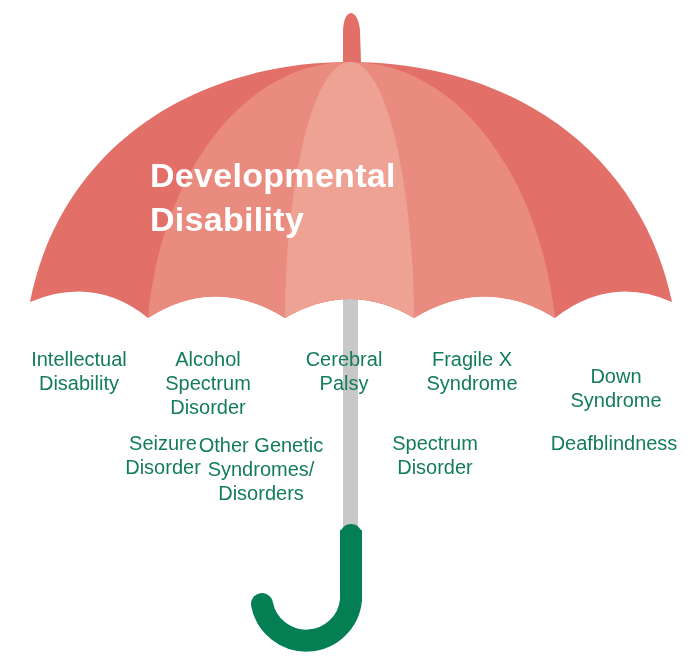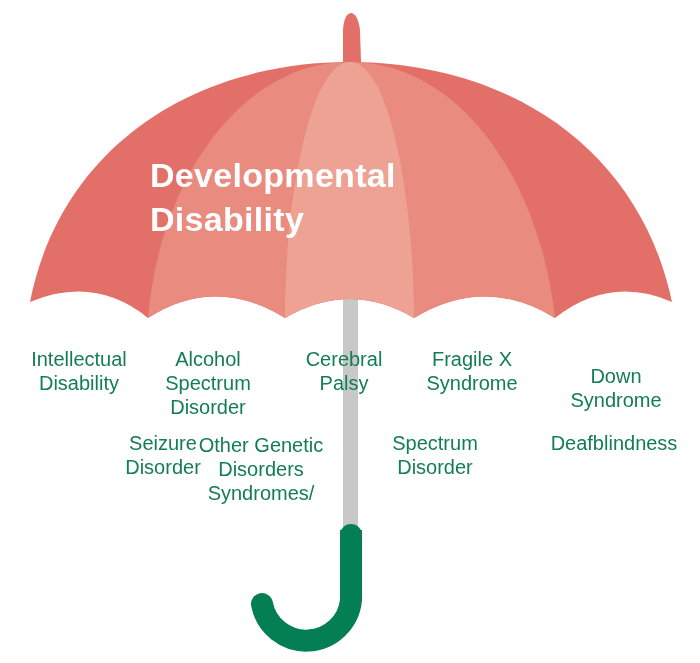--- a/index.html
+++ b/index.html
@@ -56,22 +56,22 @@
   <div>Down</div>
   <div>Syndrome</div>
 </div>
 
 <div class="label" style="left:119px; top:431px;margin-left:44px;">
   <div>Seizure</div>
   <div>Disorder</div>
 </div>
 <div class="label" style="left:261px; top:433px;">
   <div>Other Genetic</div>
+  <div>Syndromes/</div>
   <div>Disorders</div>
-  <div>Syndromes/</div>
 </div>
 <div class="label" style="left:435px; top:431px;">
   <div>Spectrum</div>
   <div>Disorder</div>
 </div>
 <div class="label" style="left:614px; top:431px;">
   <div>Deafblindness</div>
 </div>
 
 </body></html>

